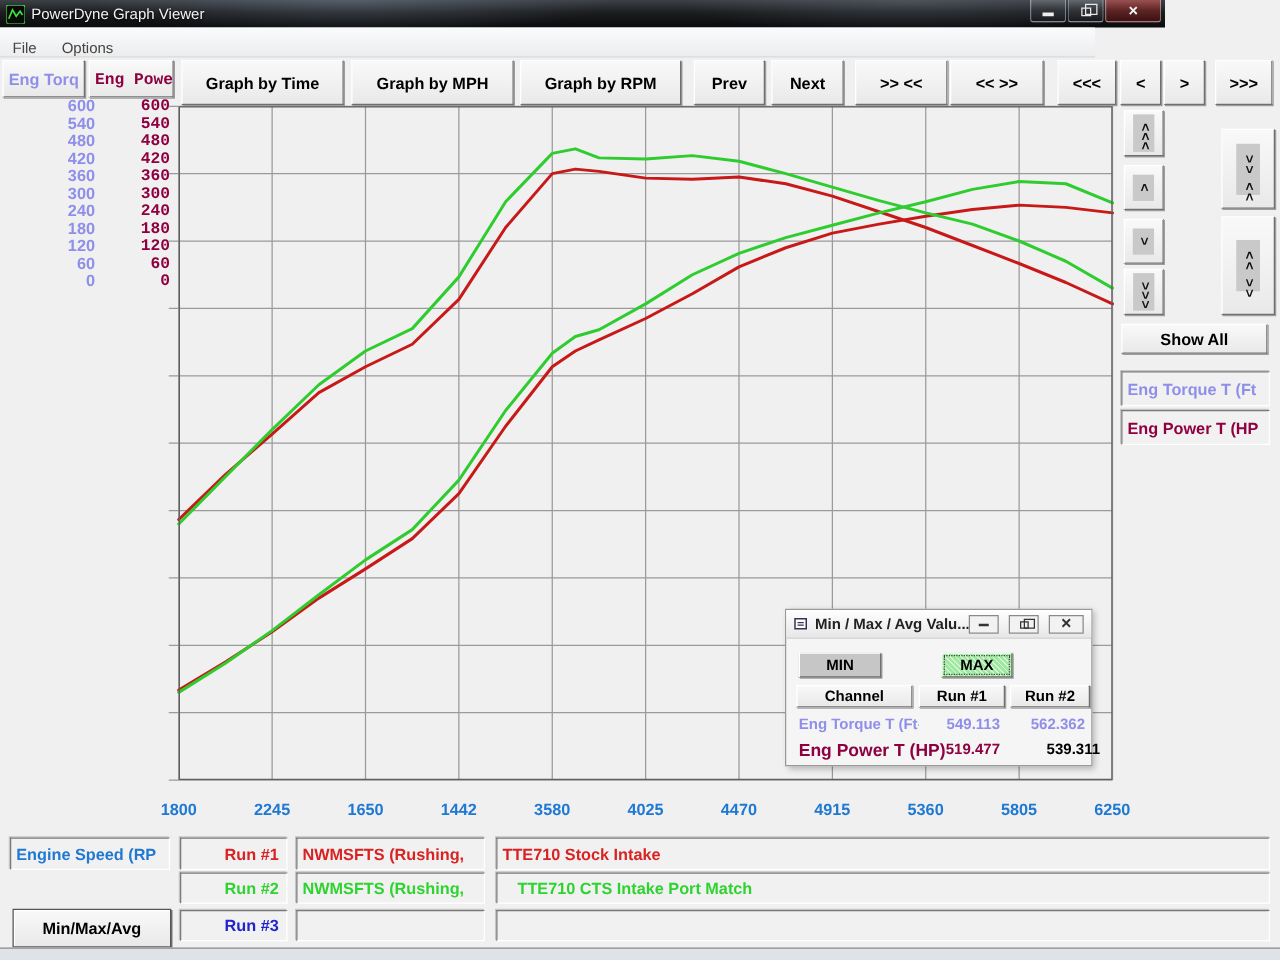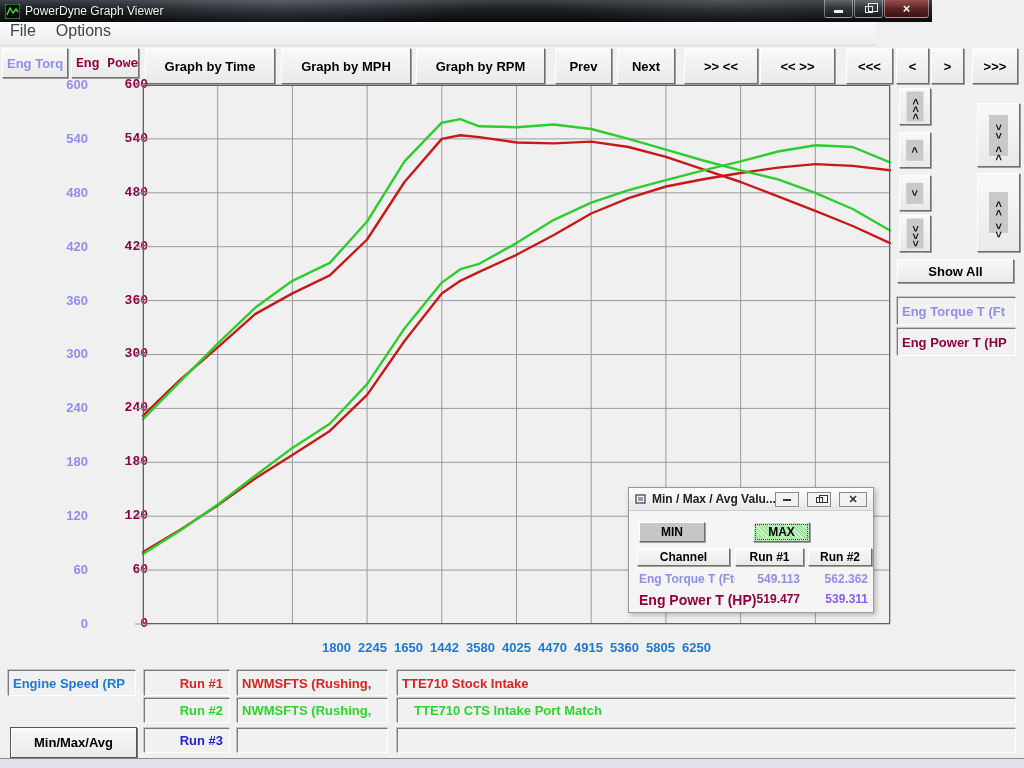--- a/index.html
+++ b/index.html
@@ -27,21 +27,21 @@
   .capbtn.close { width:45px; background:linear-gradient(180deg,#9a5050,#5d2424 50%,#3a1212); }
   .gmin { width:9px; height:3px; background:#eee; margin-top:6px; }
   .gmax { position:relative; width:8px; height:7px; border:1px solid #e8e8e8; margin-top:2px;}
   .gmax::before { content:""; position:absolute; left:2px; top:-4px; width:8px; height:7px; border:1px solid #e8e8e8; }
   .gclose { color:#f5f5f5; font-size:13px; font-weight:bold; line-height:15px; }
 
   .menubar {
     left:0; top:22px; width:876px; height:24px;
     background:linear-gradient(180deg,#fafbfc,#ebedef);
     border-bottom:1px solid #d9d9d9;
-    display:flex; align-items:flex-start; font-size:16px; color:#444;
+    display:flex; align-items:flex-end; font-size:12px; color:#444;
   }
   .menubar span { padding:0 10px; }
 
   
   .btn {
     background:linear-gradient(180deg,#f9f9f9,#e9e9e9);
     border:1px solid; border-color:#ffffff #6f6f6f #6f6f6f #ffffff;
     box-shadow:1px 1px 0 #9d9d9d;
     font-weight:bold; font-size:13px; color:#000;
     display:flex; align-items:center; justify-content:center;
@@ -58,23 +58,23 @@
   .chev {
     display:inline-block; min-width:8px; text-align:center;
     background:#c9c9c9; color:#111; font-weight:bold; font-size:11px;
     letter-spacing:1px; line-height:15px; padding:1px 7px;
     transform:rotate(90deg); white-space:pre;
   }
   .chev.tall { padding:2px 9px; letter-spacing:2px; }
 
   
   .plotborder { left:143px; top:85px; width:747px; height:539px; border:1px solid #5f5f5f; background:#fff; }
-  .yticks { display:flex; flex-direction:column; justify-content:space-between; font-weight:bold; font-size:13px; text-align:right;margin-left:12px; }
+  .yticks { display:flex; flex-direction:column; justify-content:flex-start; font-weight:bold; font-size:13px; text-align:right; }
   .yticks span { line-height:14px; height:14px; }
-  .xticks { display:flex; justify-content:center; font-weight:bold; font-size:13px; }
+  .xticks { display:flex; justify-content:space-between; font-weight:bold; font-size:13px; }
   .xticks span { width:36px; text-align:center; }
   .c-torq { color:#8f8fea; }
   .c-pow  { color:#8e0040;font-family:Liberation Mono, monospace; }
   .c-rpm  { color:#1f78d1; }
 
   
   .mmwin {
     left:628px; top:487px; width:246px; height:126px;
     background:#f5f5f5; border:1px solid #9a9a9a;
     box-shadow:2px 2px 5px rgba(0,0,0,.25);
@@ -266,21 +266,21 @@
   <div class="abs mmhead" style="left:8px;top:60px;width:93px;height:18px">Channel</div>
   <div class="abs mmhead" style="left:106px;top:60px;width:69px;height:18px">Run #1</div>
   <div class="abs mmhead" style="left:179px;top:60px;width:64px;height:18px">Run #2</div>
 
   <div class="abs" style="left:10px;top:84px;width:96px;font-weight:bold;font-size:12px;color:#8f8fea;white-space:nowrap;overflow:hidden">Eng Torque T (Ft-</div>
   <div class="abs mmval" style="left:106px;top:84px;width:65px;color:#8f8fea">549.113</div>
   <div class="abs mmval" style="left:179px;top:84px;width:60px;color:#8f8fea">562.362</div>
 
   <div class="abs" style="left:10px;top:104px;width:120px;font-weight:bold;font-size:14px;color:#8e0040;white-space:nowrap;overflow:hidden">Eng Power T (HP)</div>
   <div class="abs mmval" style="left:106px;top:104px;width:65px;color:#8e0040">519.477</div>
-  <div class="abs mmval" style="left:179px;top:104px;width:60px;color:#8b5cf6">539.311</div>
+  <div class="abs mmval" style="left:191px;top:104px;width:60px;color:#000000">539.311</div>
 </div>
 
 <div class="abs sunkbox c-rpm" style="left:8px;top:670px;width:128px;height:26px;padding-left:4px;color:#1f78d1">Engine Speed (RP</div>
 
 <div class="abs sunkbox" style="left:144px;top:670px;width:86px;height:26px;justify-content:flex-end;padding-right:6px;color:#d92222">Run #1</div>
 <div class="abs sunkbox" style="left:237px;top:670px;width:151px;height:26px;padding-left:4px;color:#d92222">NWMSFTS (Rushing,</div>
 <div class="abs sunkbox" style="left:397px;top:670px;width:619px;height:26px;padding-left:4px;color:#d92222">TTE710 Stock Intake</div>
 
 <div class="abs sunkbox" style="left:144px;top:698px;width:86px;height:25px;justify-content:flex-end;padding-right:6px;color:#2fd32f">Run #2</div>
 <div class="abs sunkbox" style="left:237px;top:698px;width:151px;height:25px;padding-left:4px;color:#2fd32f">NWMSFTS (Rushing,</div>

